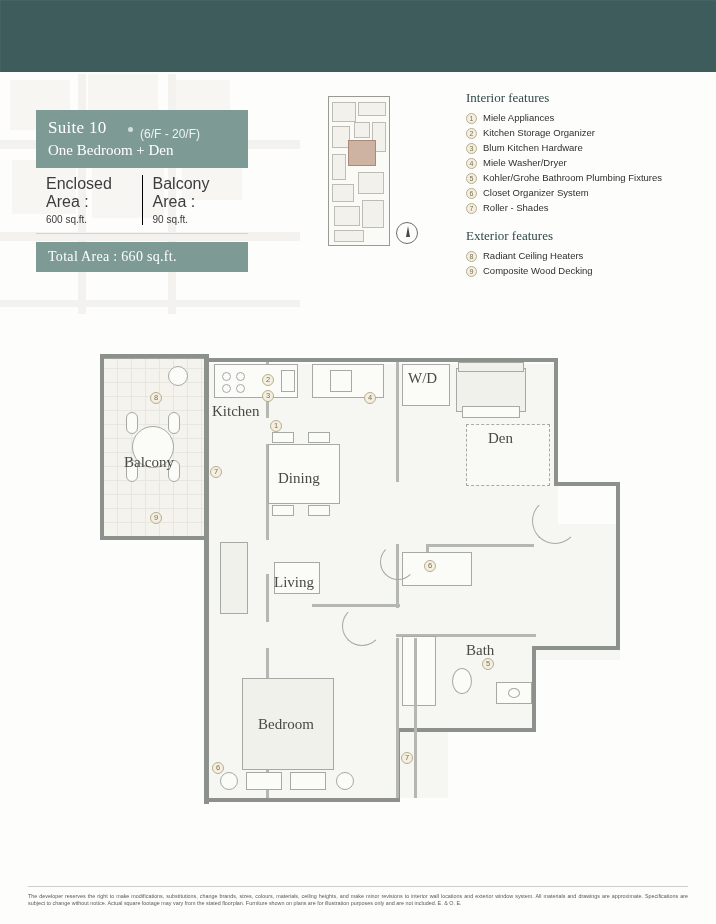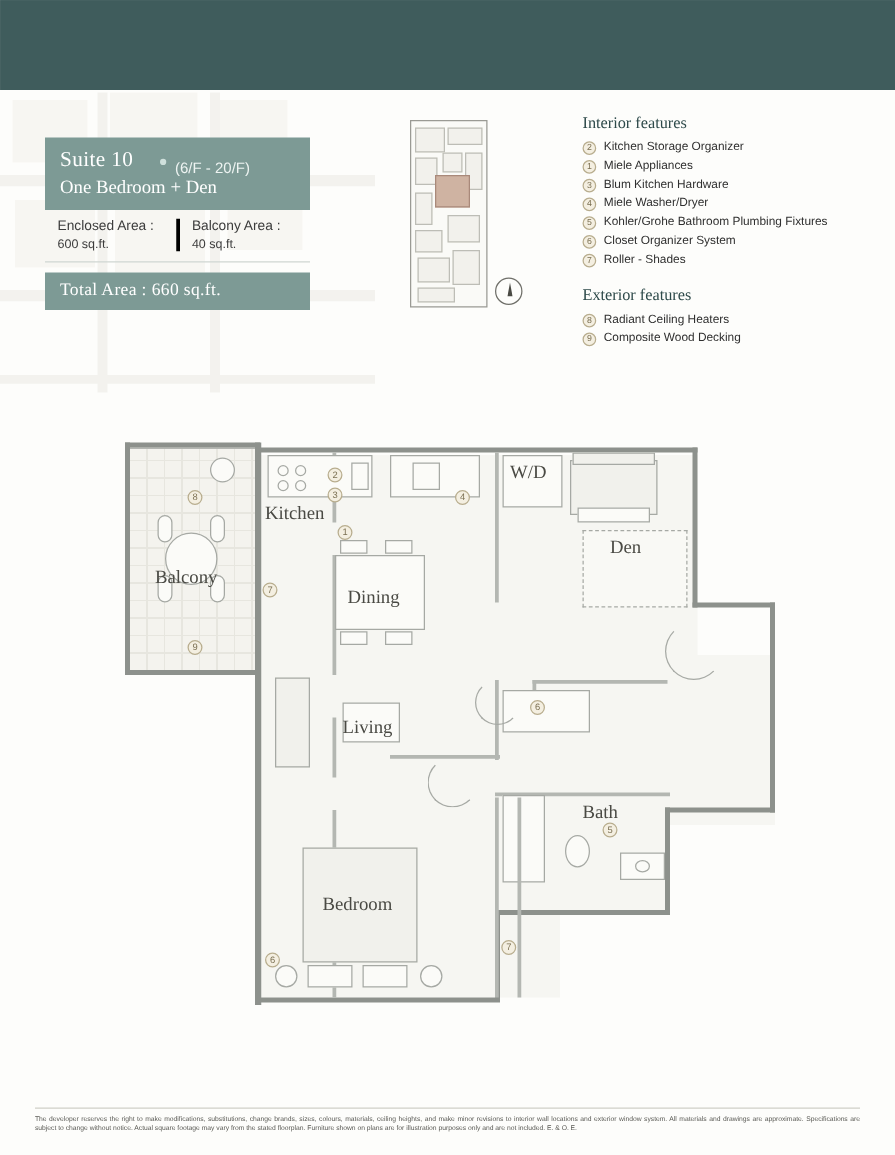--- a/index.html
+++ b/index.html
@@ -89,22 +89,22 @@
     font-size: 15px;
     margin-top: 4px;
   }
   .area-row {
     display: flex;
     border-bottom: 1px solid #cfd6d2;
     padding: 7px 0 8px 0;
     color: #3c3c3c;
   }
   .area-cell { padding: 0 10px; flex: 1; }
-  .area-cell + .area-cell { border-left: 3px solid #000000; }
-  .area-label { font-size: 11px; }
+  .area-cell + .area-cell { border-left: 1px solid #000000; }
+  .area-label { font-size: 16px; }
   .area-value { font-size: 10px; margin-top: 3px; }
   .total-bar {
     margin-top: 8px;
     background: #7d9a95;
     color: #ffffff;
     font-family: "Liberation Serif", serif;
     font-size: 14px;
     padding: 7px 12px;
     letter-spacing: .3px;
   }
@@ -235,21 +235,21 @@
       <div class="suite-floors">(6/F - 20/F)</div>
       <div class="suite-type">One Bedroom + Den</div>
     </div>
     <div class="area-row">
       <div class="area-cell">
         <div class="area-label">Enclosed Area :</div>
         <div class="area-value">600 sq.ft.</div>
       </div>
       <div class="area-cell">
         <div class="area-label">Balcony Area :</div>
-        <div class="area-value">40 sq.ft.</div>
+        <div class="area-value">90 sq.ft.</div>
       </div>
     </div>
     <div class="total-bar">
       <span>Total Area :</span>
       <span>660  sq.ft.</span>
     </div>
   </div>
 
   <div class="keyplan">
     <div class="kp-outline"></div>
@@ -265,26 +265,26 @@
     <div class="kp-cell" style="left:16px;top:110px;width:26px;height:20px;"></div>
     <div class="kp-cell" style="left:44px;top:104px;width:22px;height:28px;"></div>
     <div class="kp-cell" style="left:16px;top:134px;width:30px;height:12px;"></div>
     <div class="kp-north"></div>
   </div>
 
   <div class="features">
     <div class="feat-title">Interior features</div>
 
     <div class="feat-item">
+      <div class="bullet">1</div>
+      <div class="feat-text">Miele Appliances</div>
+    </div>
+    <div class="feat-item">
       <div class="bullet">2</div>
       <div class="feat-text">Kitchen Storage Organizer</div>
-    </div>
-    <div class="feat-item">
-      <div class="bullet">1</div>
-      <div class="feat-text">Miele Appliances</div>
     </div>
     <div class="feat-item">
       <div class="bullet">3</div>
       <div class="feat-text">Blum Kitchen Hardware</div>
     </div>
     <div class="feat-item">
       <div class="bullet">4</div>
       <div class="feat-text">Miele Washer/Dryer</div>
     </div>
     <div class="feat-item">

